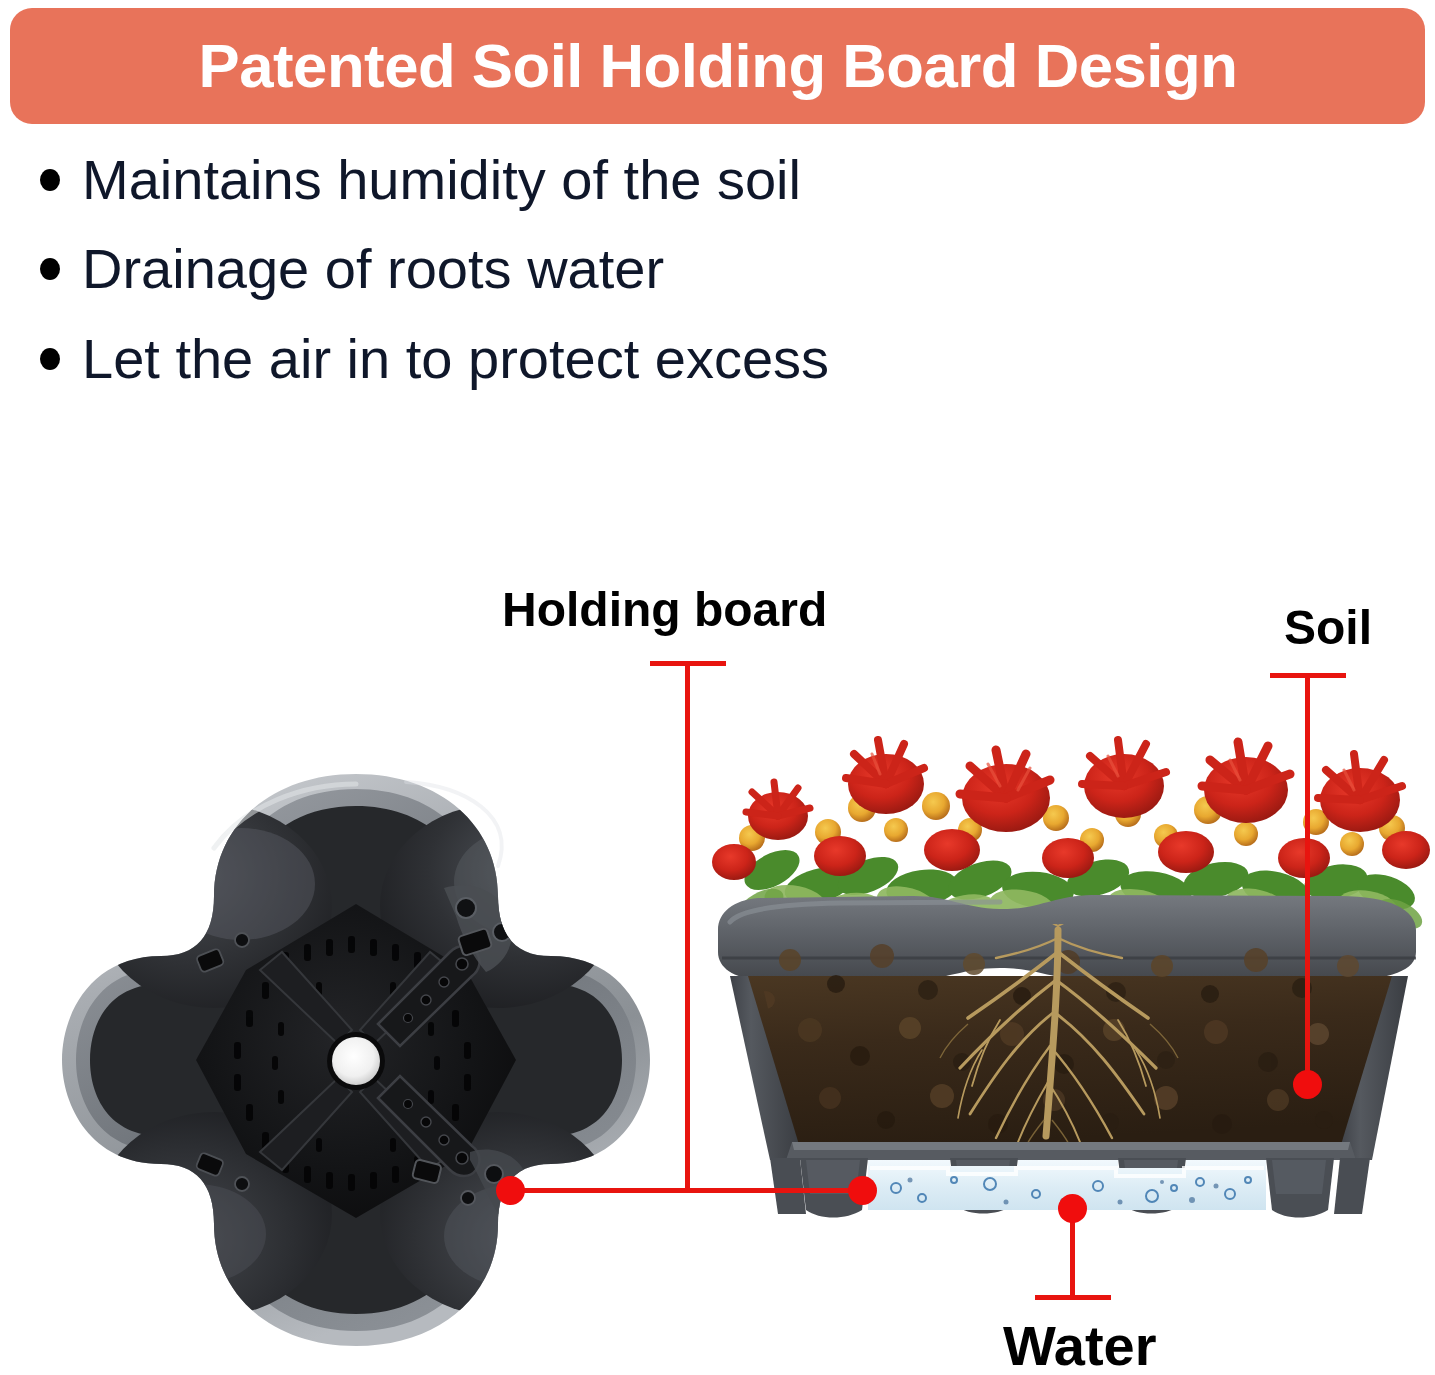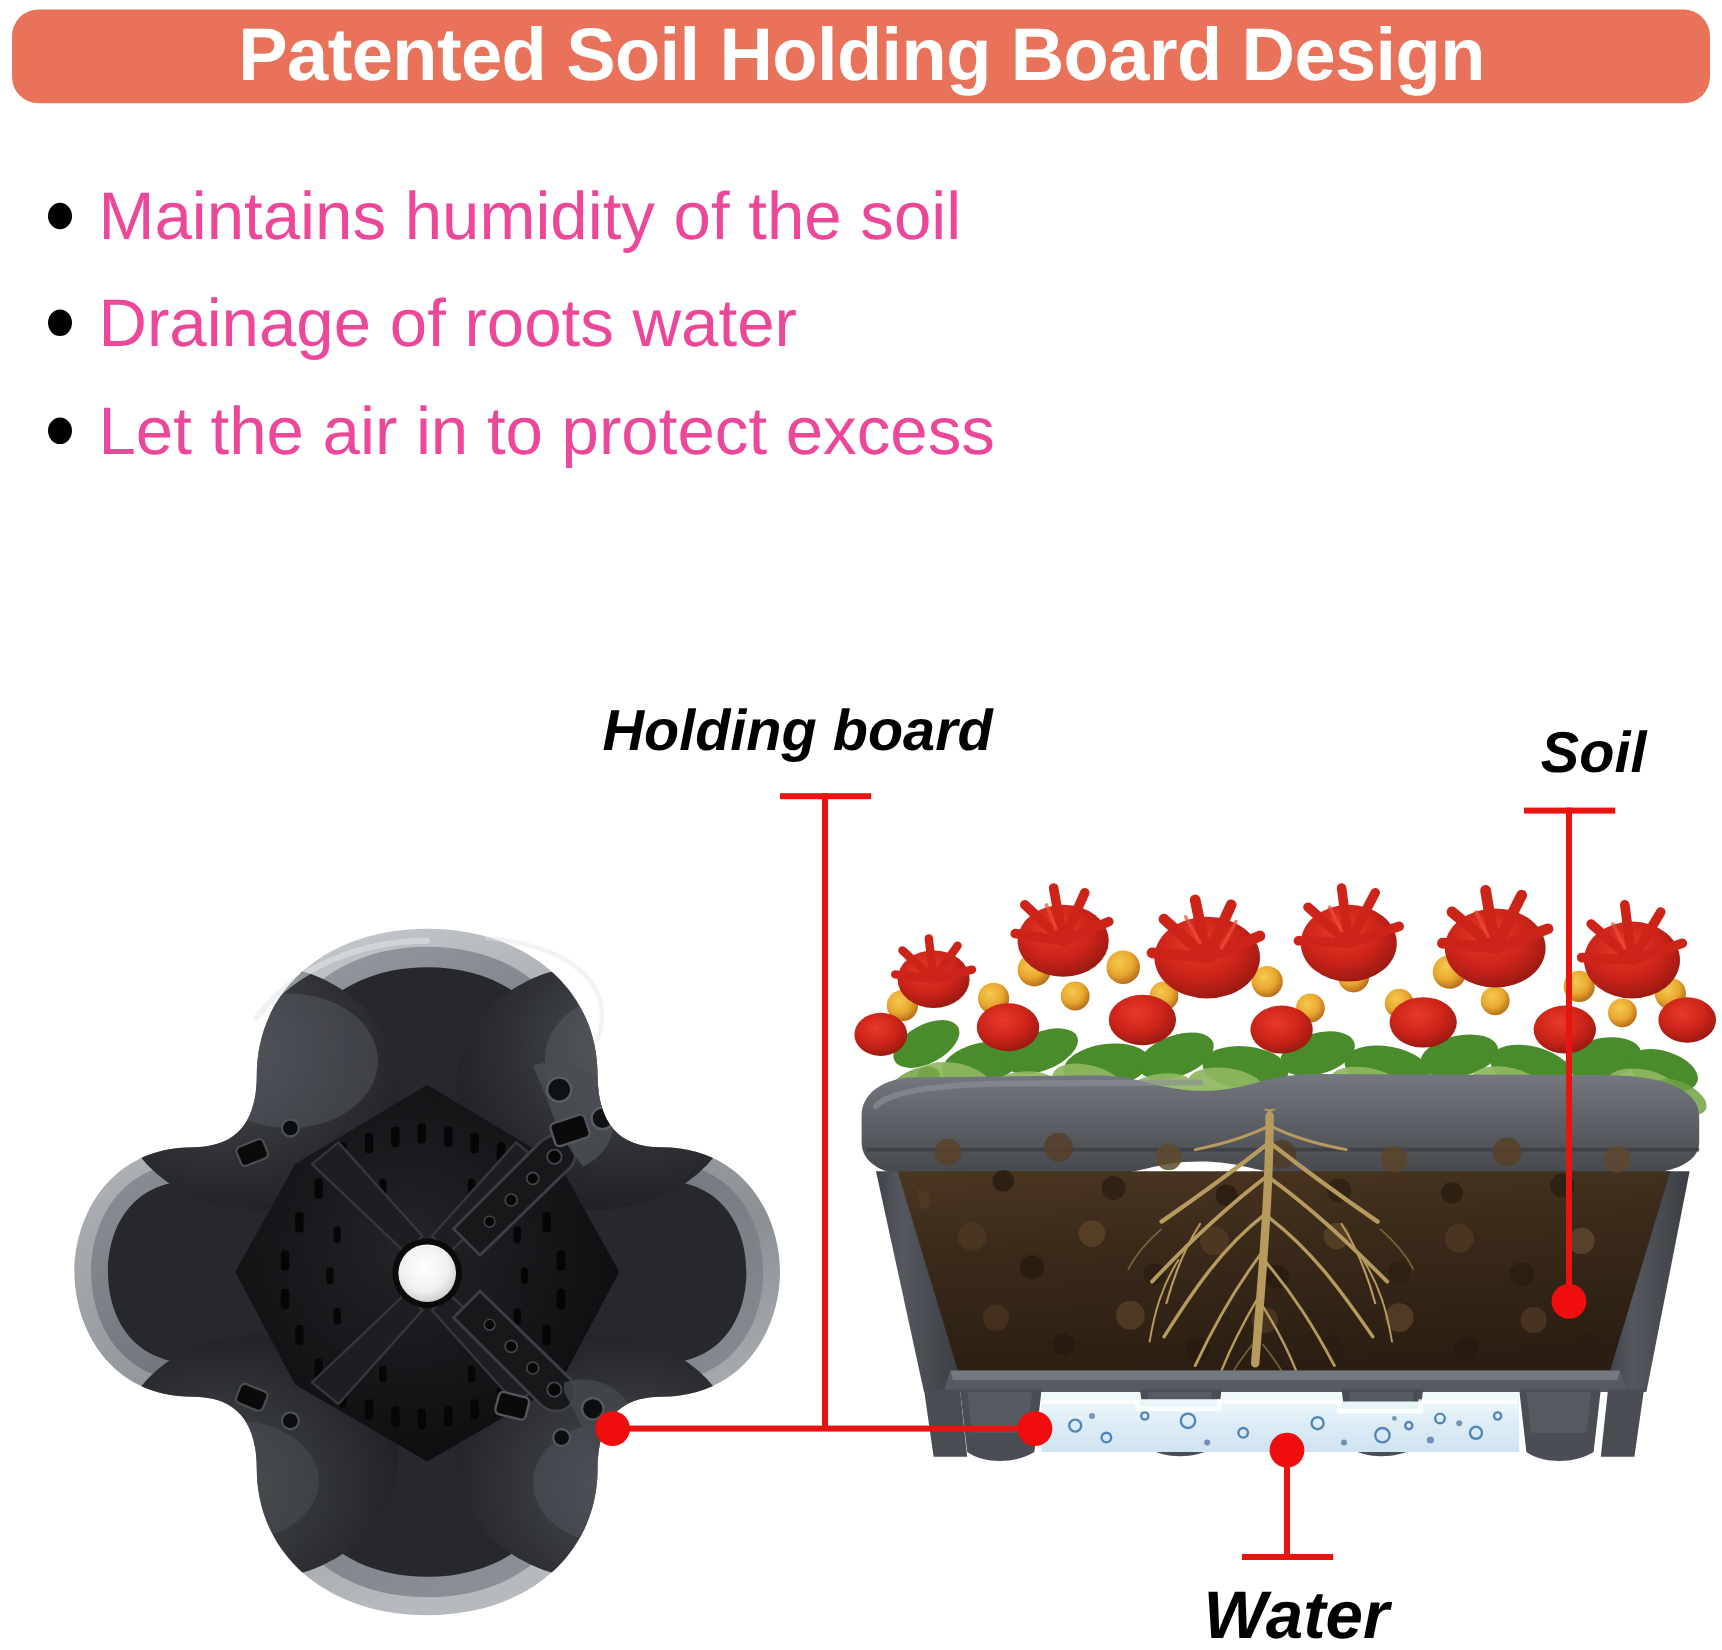--- a/index.html
+++ b/index.html
@@ -5,48 +5,47 @@
   html,body{margin:0;padding:0;background:#fff;}
   body{
     width:1435px;height:1375px;position:relative;overflow:hidden;
     font-family:"Liberation Sans","DejaVu Sans",sans-serif;
     background:#ffffff;
   }
   #stage{position:absolute;inset:0;width:1435px;height:1375px;}
 
   
   .banner{
-    position:absolute;left:10px;top:8px;width:1415px;height:78px;
+    position:absolute;left:10px;top:8px;width:1415px;height:116px;
     background:#e8735a;border-radius:22px;
     display:flex;align-items:center;justify-content:center;
     box-sizing:border-box;padding:0 22px;
   }
   .banner-title{
     color:#ffffff;font-weight:bold;font-size:62px;line-height:1;
     letter-spacing:-0.5px;white-space:nowrap;
     transform:scaleX(0.995);
   }
 
   
   .bullets{position:absolute;left:40px;top:150px;width:1100px;}
   .bullet-row{display:flex;align-items:baseline;margin-bottom:30px;}
   .bullet-dot{
     width:20px;height:22px;margin-right:22px;flex:0 0 auto;
     position:relative;top:-8px;
   }
   .bullet-dot i{
     display:block;width:20px;height:22px;background:#000;border-radius:50%;
   }
-  .bullet-text{font-size:56px;color:#ec4899;line-height:1.06;white-space:nowrap;}
+  .bullet-text{font-size:56px;color:#0f172a;line-height:1.06;white-space:nowrap;}
 
   
   .callout-label{
     position:absolute;font-weight:bold;color:#000;white-space:nowrap;
     line-height:1;
-    font-style:italic;
   }
   #label-holding{left:502px;top:586px;font-size:48px;}
   #label-soil{left:1248px;top:604px;font-size:48px;margin-left:36px;}
   #label-water{left:1003px;top:1318px;font-size:56px;}
 
   
   .ln{position:absolute;background:#e8140f;}
   .dot{position:absolute;background:#f00d0d;border-radius:50%;}
 
   

